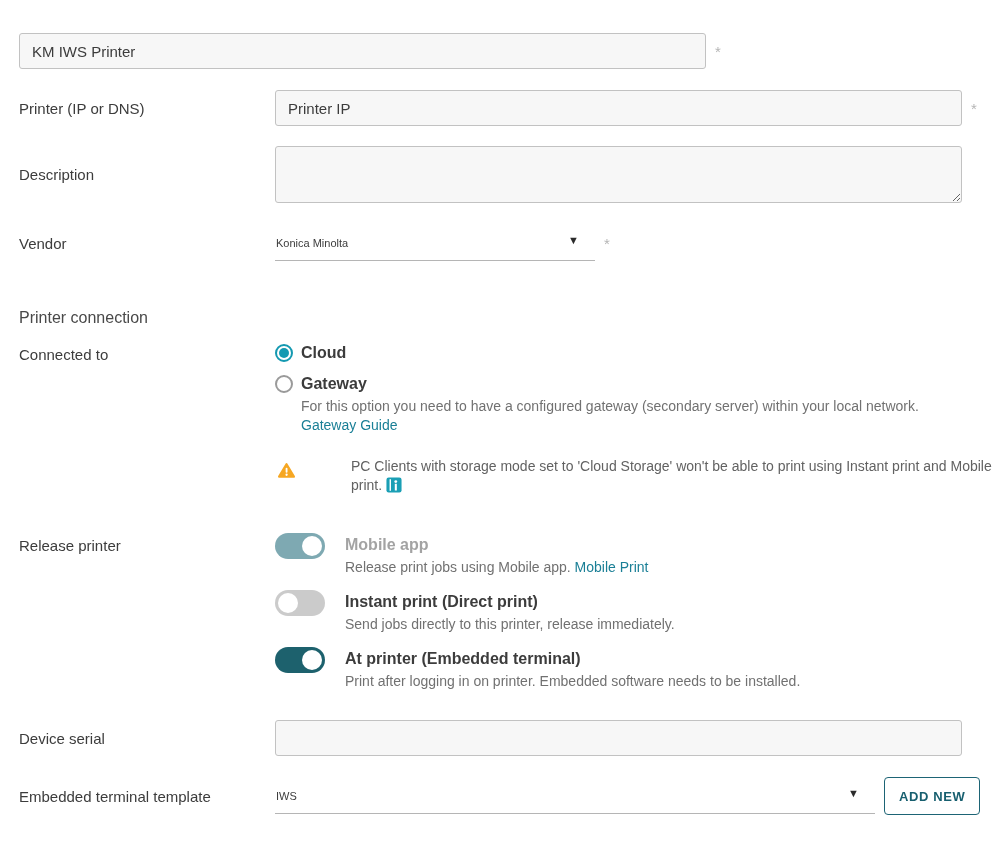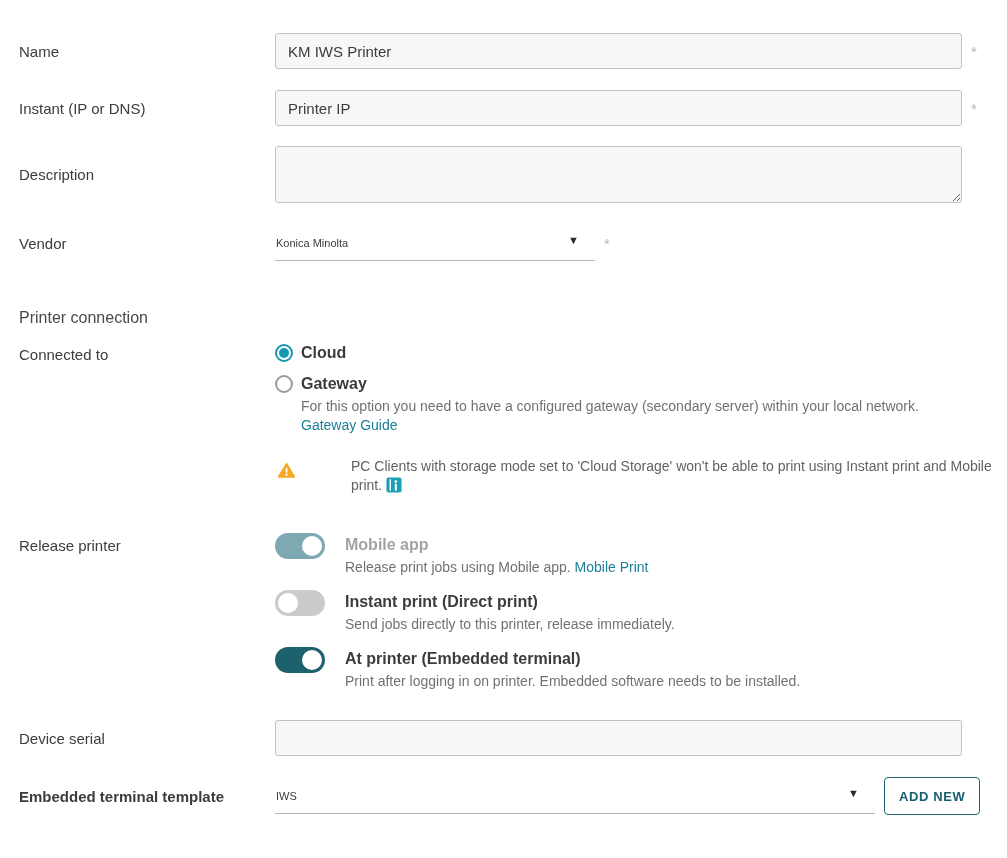--- a/index.html
+++ b/index.html
@@ -193,29 +193,28 @@
     letter-spacing: 0.6px;
     cursor: pointer;
   }
 </style>
 </head>
 <body>
 
 <div class="form">
 
   <div class="row mb21">
-    <div class="label-col">Name</div>
     <div class="field-col">
       <input type="text" class="text-input" value="KM IWS Printer" style="">
       <span class="required-mark">*</span>
     </div>
   </div>
 
   <div class="row mb20">
-    <div class="label-col">Instant (IP or DNS)</div>
+    <div class="label-col">Printer (IP or DNS)</div>
     <div class="field-col">
       <input type="text" class="text-input" value="Printer IP" style="">
       <span class="required-mark">*</span>
     </div>
   </div>
 
   <div class="row mb22">
     <div class="label-col">Description</div>
     <div class="field-col">
       <textarea class="text-input" value="" style=""></textarea>
@@ -315,21 +314,21 @@
   </div>
 
   <div class="row mb21" style="margin-top:16px;">
     <div class="label-col">Device serial</div>
     <div class="field-col">
       <input type="text" class="text-input" value="" style="">
     </div>
   </div>
 
   <div class="row template-row">
-    <div class="label-col" style="font-weight:700;">Embedded terminal template</div>
+    <div class="label-col" style="font-weight:400;">Embedded terminal template</div>
     <div class="field-col">
       <div class="select template-select">
         <span class="select-value">IWS</span>
         <span class="caret">▼</span>
       </div>
       <button class="add-new-btn">ADD NEW</button>
     </div>
   </div>
 
 </div>

